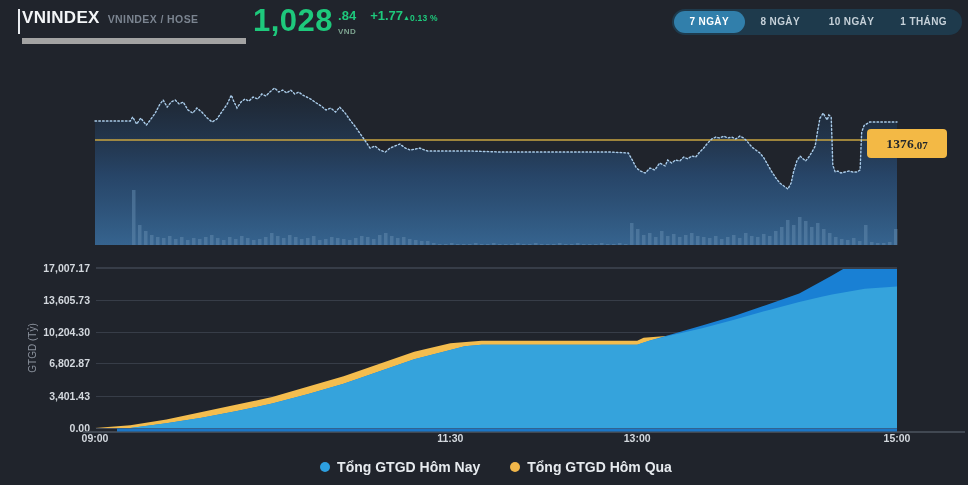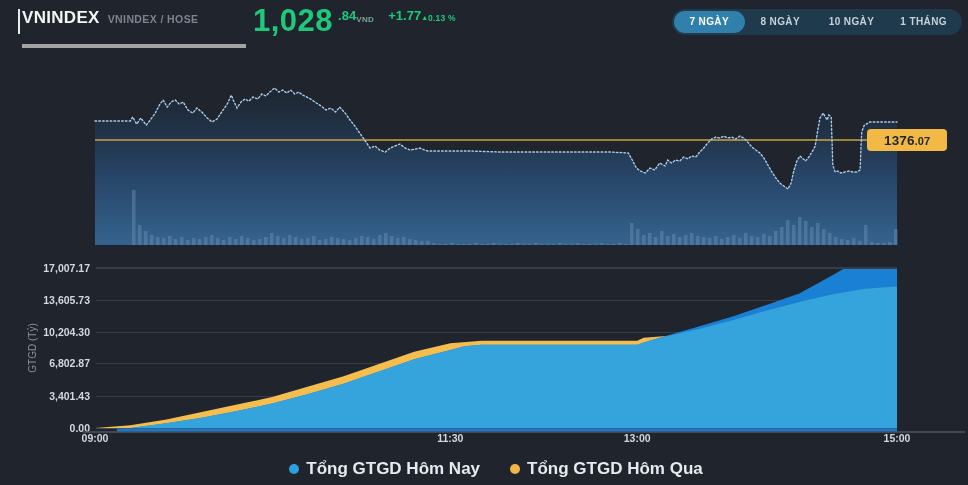--- a/index.html
+++ b/index.html
@@ -1,53 +1,53 @@
 <!DOCTYPE html>
 <html><head>
 <meta charset="utf-8">
 <style>
   html,body{margin:0;padding:0;background:#14161c;}
   .app{position:relative;width:968px;height:485px;background:#20242c;overflow:hidden;
        font-family:"Liberation Sans",sans-serif;-webkit-font-smoothing:antialiased;}
   
   .header{position:absolute;top:0;left:0;right:0;height:48px;}
   .caret{position:absolute;left:18px;top:9px;width:1.5px;height:25px;background:#e8ecf0;}
-  .title-wrap{position:absolute;left:22px;top:8px;width:224px;padding-bottom:16px;
-              border-bottom:4px solid #a3a3a3;white-space:nowrap;}
+  .title-wrap{position:absolute;left:22px;top:8px;width:224px;padding-bottom:10px;
+              border-bottom:6px solid #a3a3a3;white-space:nowrap;}
   .title{display:inline;font-size:17px;font-weight:800;color:#f3f5f7;letter-spacing:.3px;}
   .subtitle{display:inline;margin-left:8px;font-size:10.5px;font-weight:600;color:#7b8490;letter-spacing:.4px;}
   .price-group{position:absolute;left:253px;top:5px;display:flex;align-items:flex-start;}
   .price-big{font-size:31px;line-height:32px;font-weight:800;color:#1ec97c;letter-spacing:.5px;}
-  .mini-col{margin-left:5px;padding-top:5px;display:flex;}
+  .mini-col{margin-left:5px;padding-top:5px;display:flex;flex-direction:column;}
   .price-frac{font-size:13px;font-weight:800;color:#1ec97c;line-height:12px;}
   .price-cur{font-size:8px;font-weight:800;color:#7da390;margin-top:5px;letter-spacing:.4px;}
   .chg-col{margin-left:14px;padding-top:5px;display:flex;flex-direction:row;}
   .chg{font-size:13px;font-weight:800;color:#1ec97c;line-height:12px;}
   .pct-row{display:flex;align-items:center;margin-top:3px;}
   .tri{font-size:7px;color:#1ec97c;line-height:8px;}
   .pct{font-size:8.5px;font-weight:800;color:#1ec97c;letter-spacing:.2px;}
   
   .ranges{position:absolute;right:6px;top:9px;height:26px;background:#1e3a4c;border-radius:13px;
           display:flex;align-items:center;padding:0 2px;}
   .range-item{min-width:45px;padding:0 13px;height:22px;line-height:22px;text-align:center;
               font-size:10px;font-weight:700;color:#c6d1d9;letter-spacing:.4px;border-radius:11px;cursor:pointer;}
   .range-item.active{background:#317fab;color:#ffffff;}
   
   .chart-svg{position:absolute;left:0;display:block;}
   #priceSvg{top:50px;}
   #gtgdSvg{top:250px;}
   svg text{font-family:"Liberation Sans",sans-serif;}
-  .price-tag{position:absolute;left:867px;top:129px;width:80px;height:22px;background:#f3b945;
+  .price-tag{position:absolute;left:867px;top:129px;width:80px;height:29px;background:#f3b945;
              border-radius:4px;color:#22262c;display:flex;align-items:center;justify-content:center;
-             font-weight:800;z-index:5;}
+             font-weight:800;z-index:5;font-family:Liberation Serif, serif;}
   .ptm{font-size:13.5px;letter-spacing:.2px;}
   .ptf{font-size:11px;margin-top:2px;}
   
   .legend{position:absolute;left:95px;width:802px;top:459px;display:flex;justify-content:center;gap:30px;z-index:4;}
-  .legend-item{display:flex;align-items:center;gap:7px;font-size:17px;font-weight:700;color:#e6eaee;cursor:pointer;}
+  .legend-item{display:flex;align-items:center;gap:7px;font-size:14px;font-weight:700;color:#e6eaee;cursor:pointer;}
   .dot{width:10px;height:10px;border-radius:50%;}
   .dot-today{background:#2d9fe0;}
   .dot-yesterday{background:#f0b64a;}
 </style>
 </head>
 <body>
 
 <div class="app">
 
   <div class="header">

